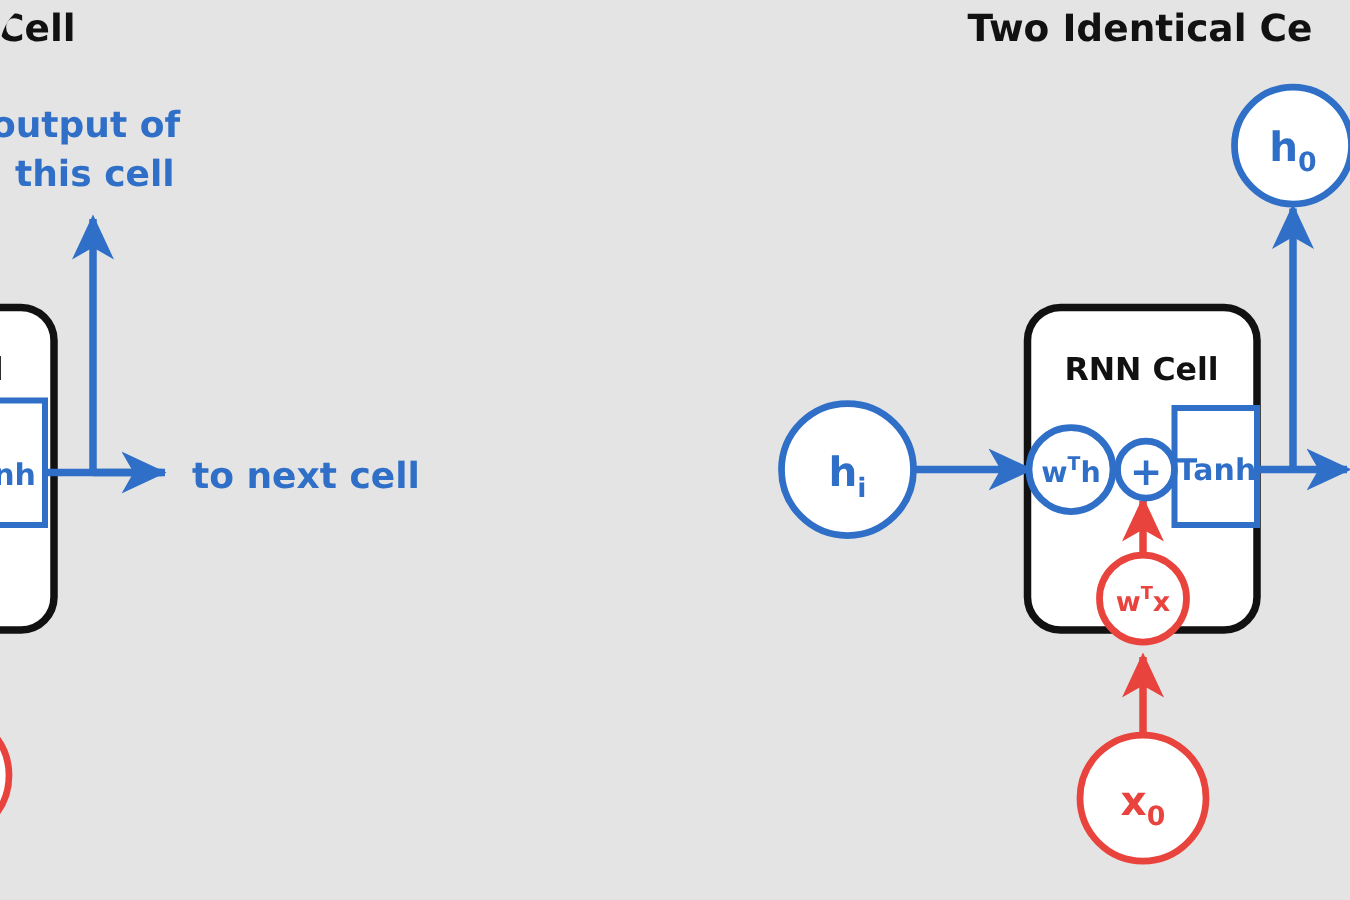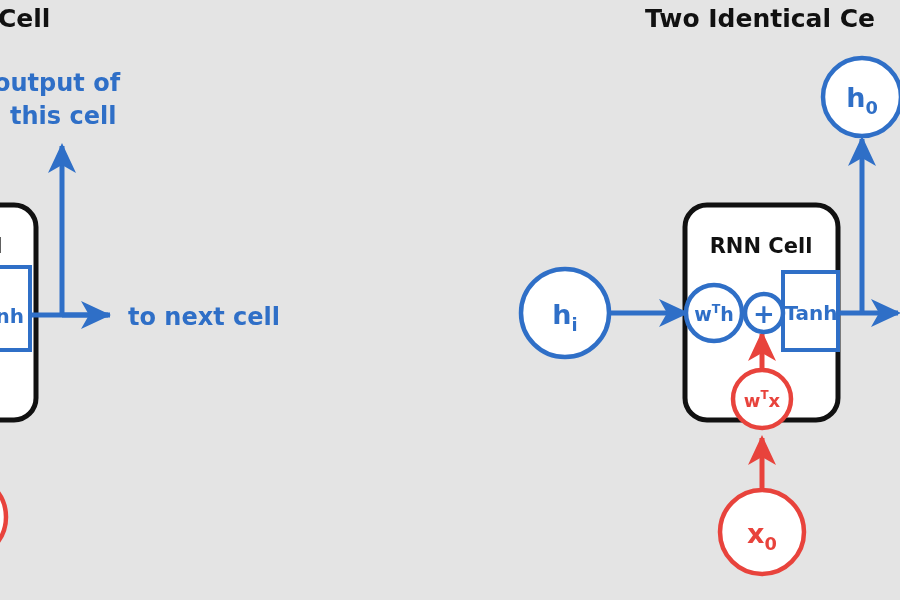--- a/index.html
+++ b/index.html
@@ -7,20 +7,21 @@
     padding: 0;
     background: #e4e4e4;
   }
   #canvas {
     position: relative;
     width: 900px;
     height: 600px;
     background: #e4e4e4;
     overflow: hidden;
     font-family: "DejaVu Sans", sans-serif;
+    border-radius: 32px;
   }
   svg.layer {
     position: absolute;
     left: 0;
     top: 0;
     width: 900px;
     height: 600px;
   }
   .ttl {
     font-family: "DejaVu Sans", sans-serif;

